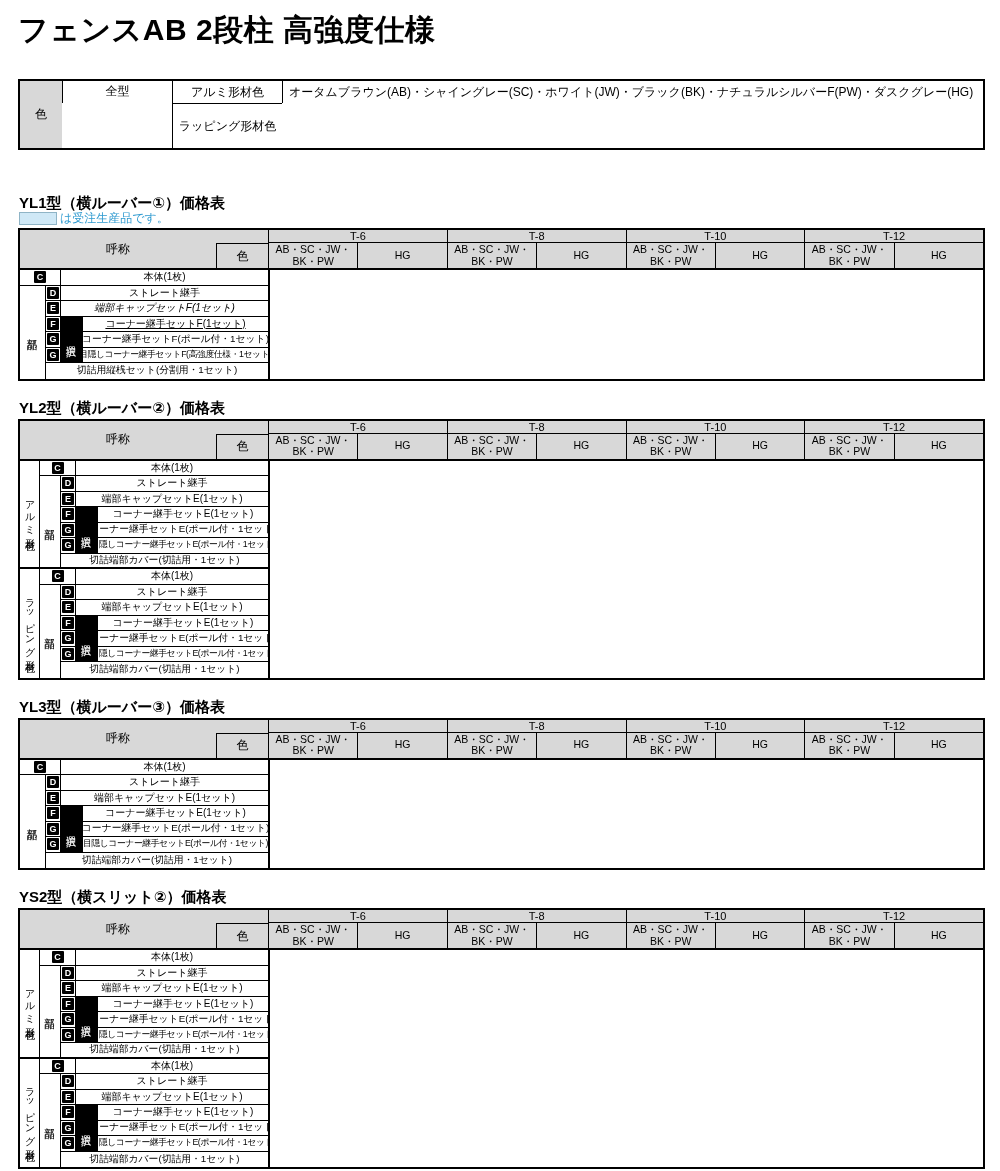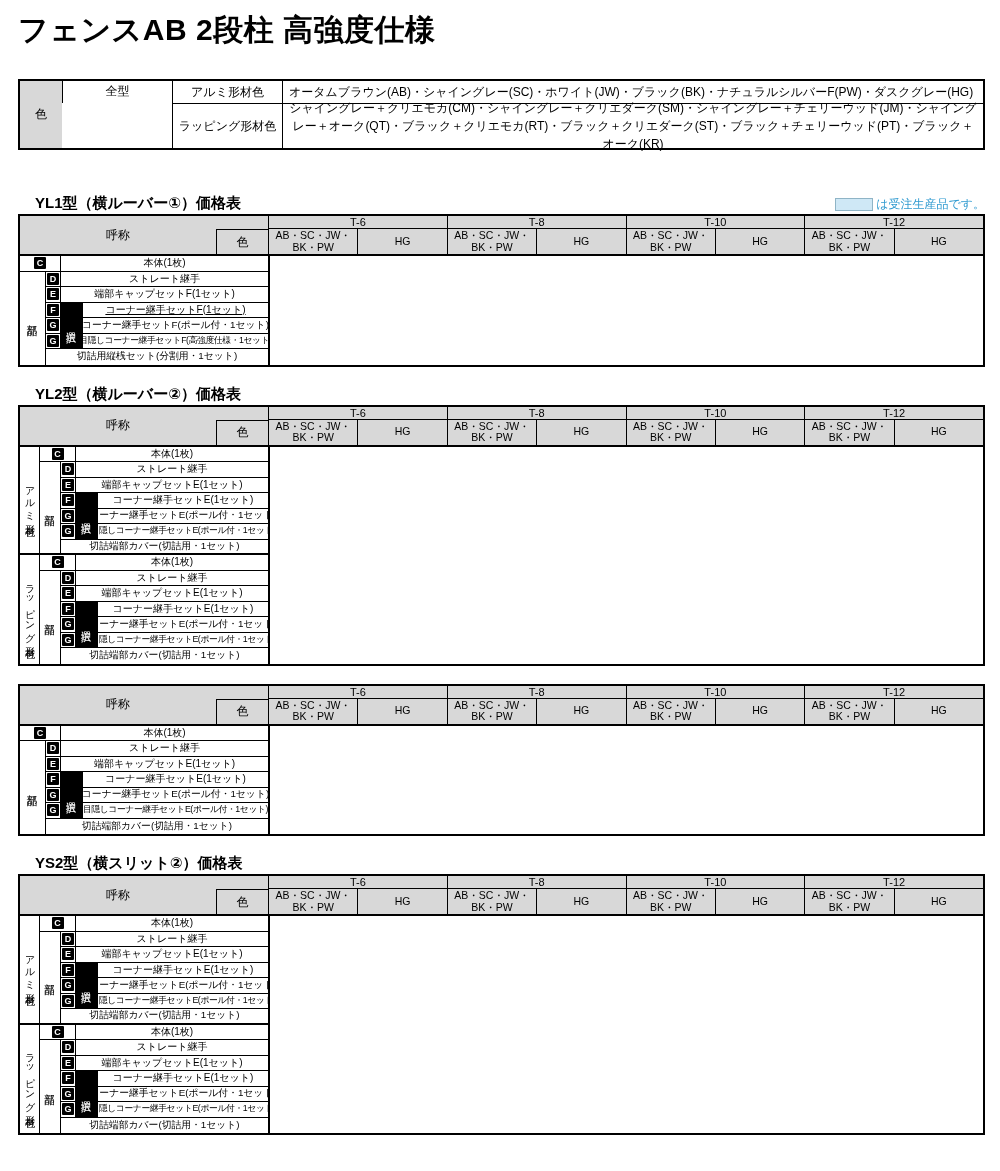--- a/index.html
+++ b/index.html
@@ -25,21 +25,21 @@
   .ct-cell { display:flex; align-items:center; justify-content:center; text-align:center; }
   .ct-label { grid-row:1/3; grid-column:1; background:#d8d8d8; }
   .ct-bl { border-left:1px solid #000; }
   .ct-bt { border-top:1px solid #000; }
   .ct-colors { justify-content:flex-start; text-align:center; padding:2px 6px; line-height:1.5; overflow-wrap:anywhere; }
   .ct-models { padding:0 4px; line-height:1.3; }
 
   
   .price-block { margin-top:18px; }
   .price-block.first { margin-top:44px; }
-  .heading-row { display:flex; justify-content:space-between; align-items:flex-end; margin:0 0 3px 17px; }
+  .heading-row { display:flex; justify-content:space-between; align-items:flex-start; margin:0 0 3px 1px;flex-direction:column; }
   .tbl-heading { font-size:15px; font-weight:bold; margin:0; line-height:17px; }
   .note { display:flex; align-items:center; gap:2px; font-size:12px; color:#2f9ad0; line-height:14px; }
   .swatch { width:38px; height:13px; background:#cfe8f6; border:1px solid #8fb4c6; margin-right:1px; }
 
   .ptable { border:2px solid #000; background:#fff; }
 
   
   .pt-header {
     display:grid; grid-template-columns:248px repeat(8,1fr);
     grid-template-rows:13px 25px;
@@ -87,21 +87,20 @@
 <div class="page">
 
   <h1 class="main-title">フェンスAB 2段柱 高強度仕様</h1>
 
   <div class="color-table">
     <div class="ct-cell ct-label">色</div>
     <div class="ct-cell ct-bl ct-models">全型</div>
     <div class="ct-cell ct-bl">アルミ形材色</div>
     <div class="ct-cell ct-bl ct-colors">オータムブラウン(AB)・シャイングレー(SC)・ホワイト(JW)・ブラック(BK)・ナチュラルシルバーF(PW)・ダスクグレー(HG)</div>
     <div class="ct-cell ct-bl ct-bt" style="grid-row:2;grid-column:3">ラッピング形材色</div>
-    <div class="ct-cell ct-bl ct-bt ct-colors" style="grid-row:2;grid-column:4">シャイングレー＋クリエモカ(CM)・シャイングレー＋クリエダーク(SM)・シャイングレー＋チェリーウッド(JM)・シャイングレー＋オーク(QT)・ブラック＋クリエモカ(RT)・ブラック＋クリエダーク(ST)・ブラック＋チェリーウッド(PT)・ブラック＋オーク(KR)</div>
   </div>
 
   <div id="tables">
       <section class="price-block first">
         <div class="heading-row">
           <h2 class="tbl-heading">YL1型（横ルーバー①）価格表</h2>
           <div class="note">
             <span class="swatch"></span>
             <span class="note-text">は受注生産品です。</span>
           </div>
@@ -144,21 +143,21 @@
                 <span class="badge">C</span>
               </div>
               <div class="nb name bl bb" style="grid-area: 1 / 3 / auto / 5;">本体(1枚)</div>
               <div class="nb bb bl" style="grid-area: 2 / 2;">
                 <span class="badge">D</span>
               </div>
               <div class="nb name bl bb" style="grid-area: 2 / 3 / auto / 5;">ストレート継手</div>
               <div class="nb bb bl" style="grid-area: 3 / 2;">
                 <span class="badge">E</span>
               </div>
-              <div class="nb name bl bb" style="grid-area: 3 / 3 / auto / 5;">端部キャップセットF(1セット)</div>
+              <div class="nb name bl bb" style="grid-area: 3 / 3 / auto / 5; font-style: italic;">端部キャップセットF(1セット)</div>
               <div class="nb bb bl" style="grid-area: 4 / 2;">
                 <span class="badge">F</span>
               </div>
               <div class="nb bl bb select-box vtext" style="grid-area: 4 / 3 / 7;">選択</div>
               <div class="nb name bl bb" style="grid-area: 4 / 4 / auto / 5; text-decoration: underline;">コーナー継手セットF(1セット)</div>
               <div class="nb bb bl" style="grid-area: 5 / 2;">
                 <span class="badge">G</span>
               </div>
               <div class="nb name bl bb sm" style="grid-area: 5 / 4 / auto / 5;">コーナー継手セットF(ポール付・1セット)</div>
               <div class="nb bb bl" style="grid-area: 6 / 2;">
@@ -263,20 +262,23 @@
                 <span class="badge">G</span>
               </div>
               <div class="nb name bl bb xs" style="grid-area: 13 / 5 / auto / 6;">目隠しコーナー継手セットE(ポール付・1セット)</div>
               <div class="nb name bl sm" style="grid-area: 14 / 3 / auto / 6;">切詰端部カバー(切詰用・1セット)</div>
             </div>
             <div class="data-area"></div>
           </div>
         </div>
       </section>
       <section class="price-block">
+        <div class="heading-row">
+          <h2 class="tbl-heading">YL3型（横ルーバー③）価格表</h2>
+        </div>
         <div class="ptable">
           <div class="pt-header">
             <div class="hc name-head">
               <span class="nh-label">呼称</span>
               <div class="color-box">色</div>
             </div>
             <div class="hc size">T-6</div>
             <div class="hc size">T-8</div>
             <div class="hc size">T-10</div>
             <div class="hc size">T-12</div>

